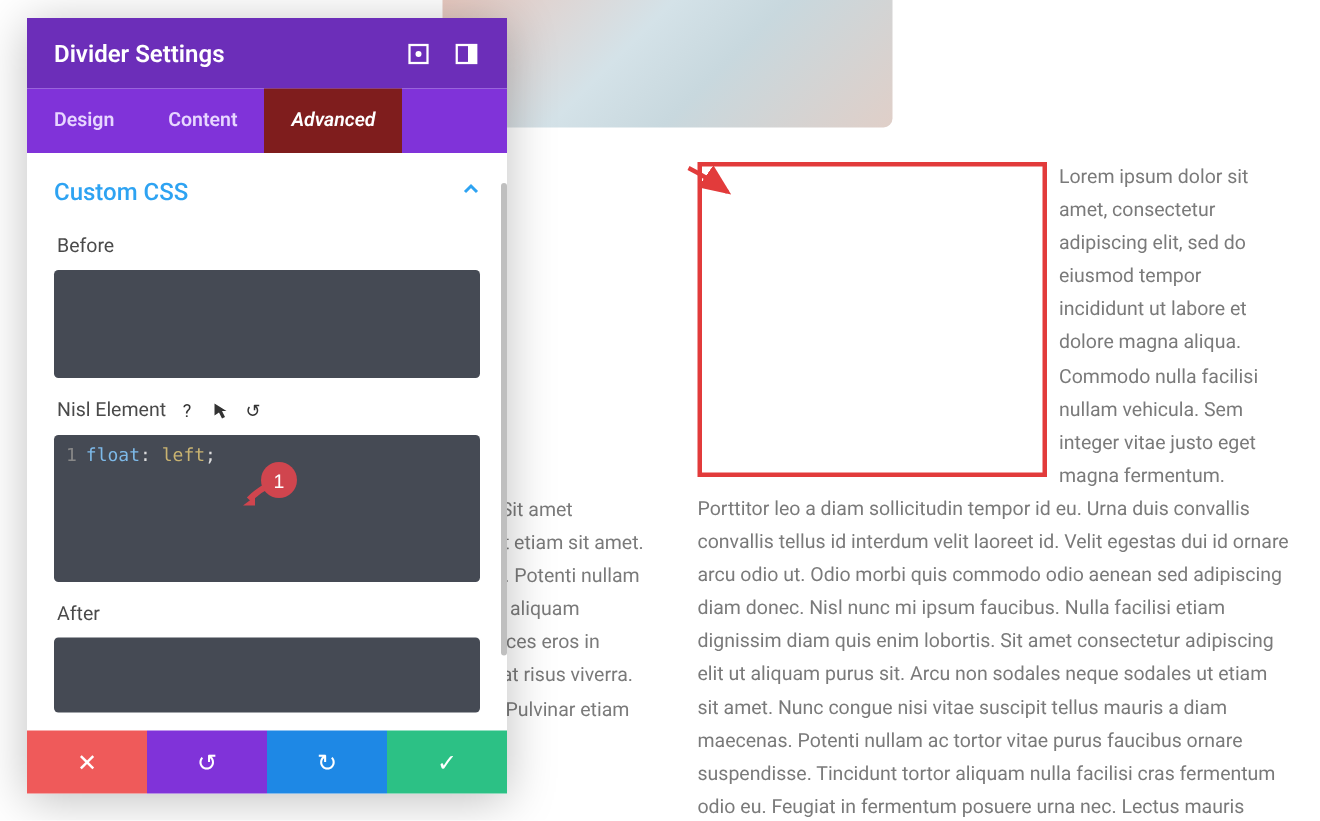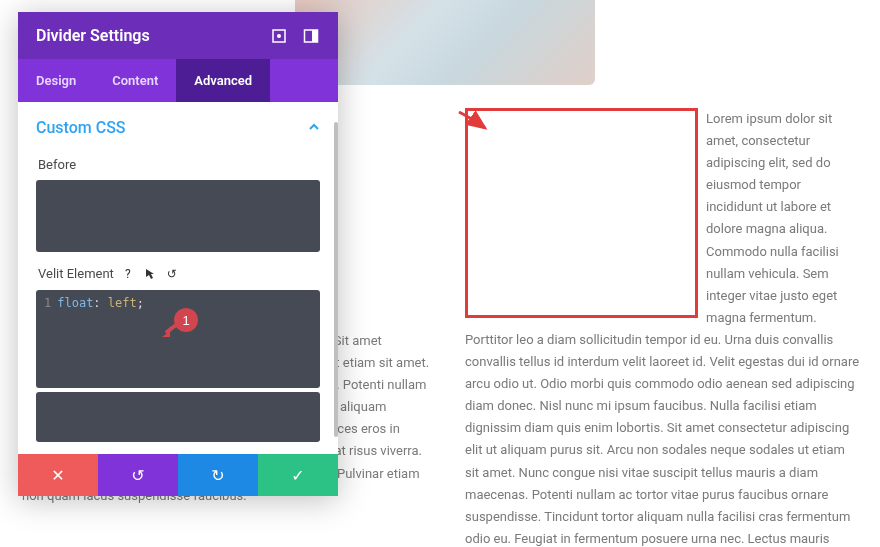--- a/index.html
+++ b/index.html
@@ -96,22 +96,23 @@
     display: flex;
   }
   .tab {
     padding: 14px 18px;
     font-size: 13px;
     color: #e7d6ff;
     font-weight: 600;
     cursor: pointer;
   }
   .tab.active {
-    background: #4c1d95;
+    background: #7f1d1d;
     color: #fff;
+    font-style: italic;
   }
 
   .panel-body {
     padding: 16px 18px 8px 18px;
     flex: 1;
     overflow: hidden;
     border-radius: 25px;
   }
 
   .section-header {
@@ -270,36 +271,39 @@
           </svg>
       </span>
     </div>
 
     <div class="field-label">
       <span>Before</span>
     </div>
     <textarea class="codebox" style=""></textarea>
 
     <div class="field-label">
-      <span>Velit Element</span>
+      <span>Nisl Element</span>
       <span class="mini-icon">?</span>
       <span class="mini-icon">
         <svg width="12" height="12" viewBox="0 0 12 12">
             <path d="M2,1 L2,9 L5,7 L7,11 L9,10 L7,6 L10,6 Z" fill="#333"></path>
           </svg>
       </span>
       <span class="mini-icon">↺</span>
     </div>
     <div class="main-wrap">
       <textarea class="codebox main" style=""></textarea>
       <div class="code-line">
         <span class="ln">1</span><span class="kw">float</span>: <span class="val">left</span><span style="color:#ddd">;</span>
       </div>
     </div>
 
+    <div class="field-label">
+      <span>After</span>
+    </div>
     <textarea class="codebox after" style=""></textarea>
   </div>
 
   <div class="scrollhint"></div>
 
   <div class="action-bar">
     <div class="btn btn-cancel">
         <span>✕</span>
       </div>
     <div class="btn btn-undo">

